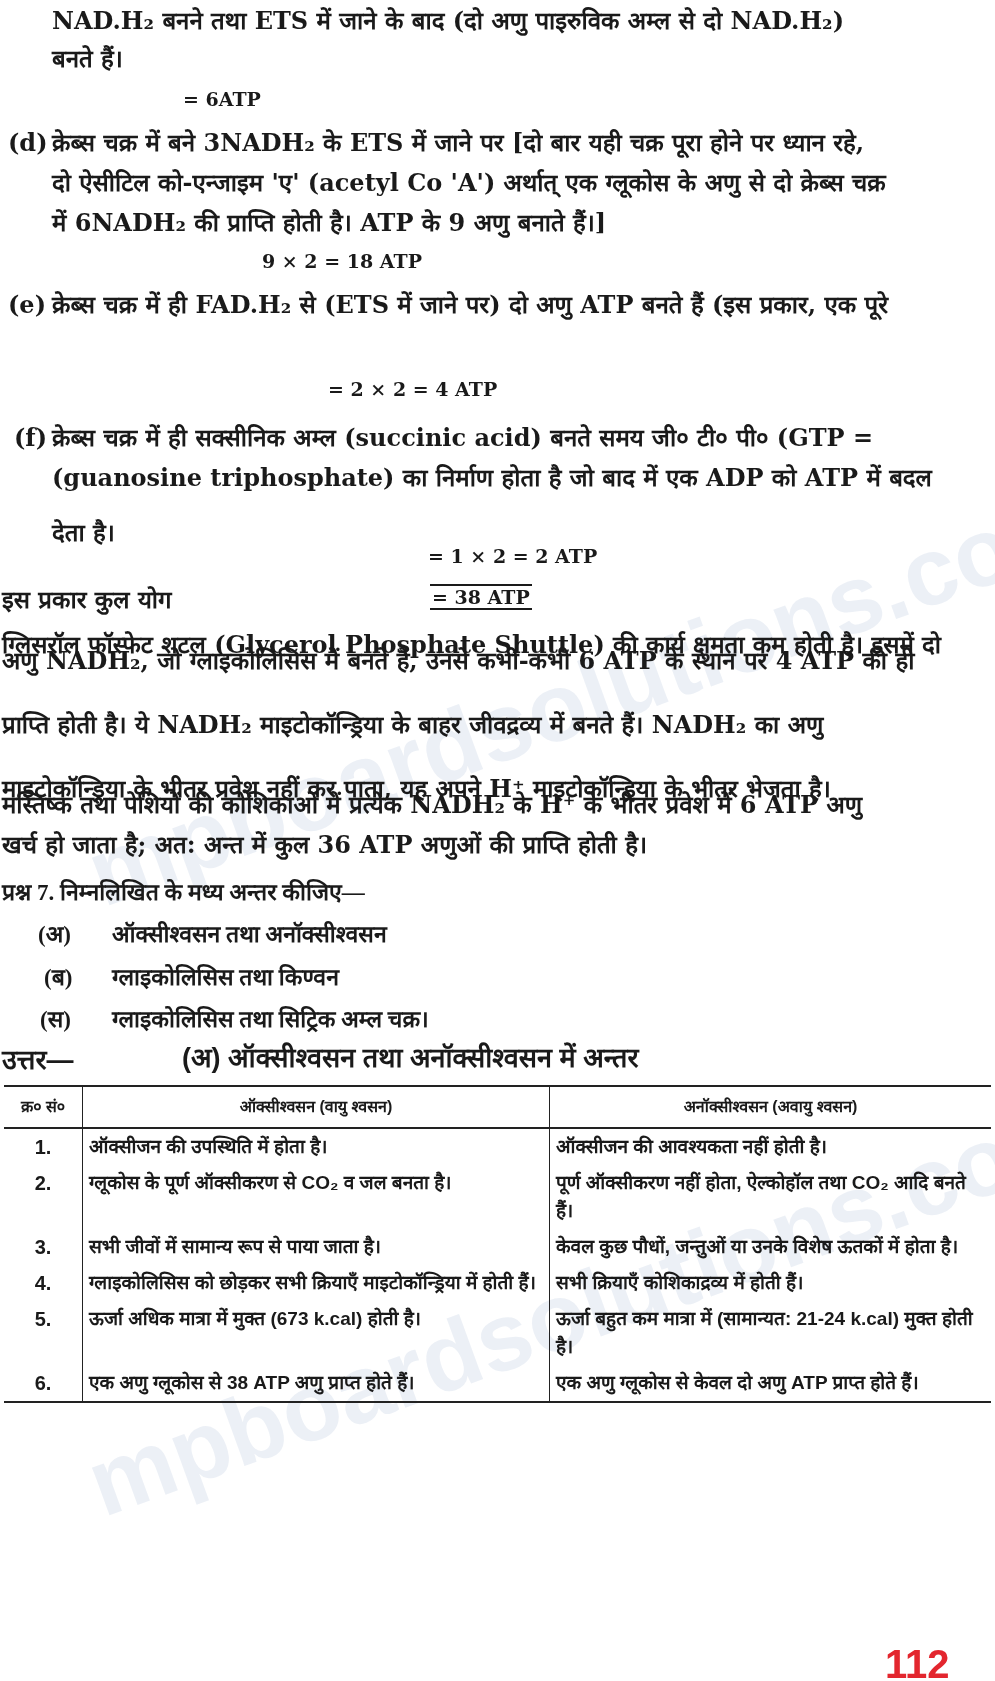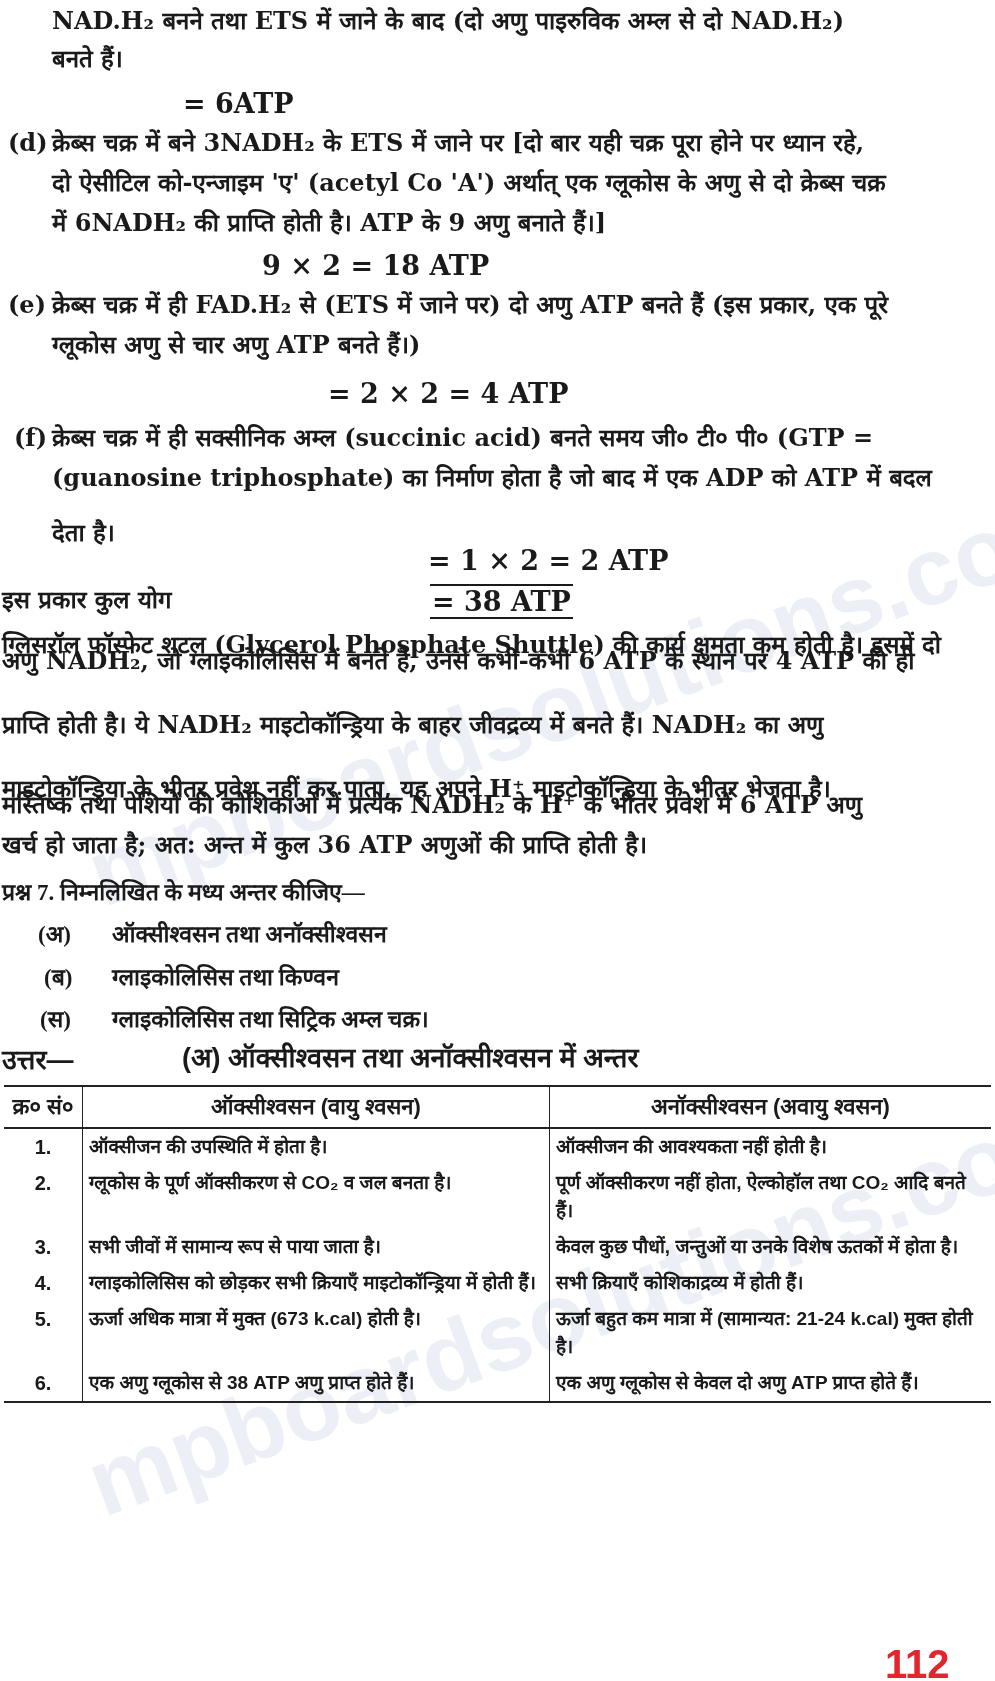--- a/index.html
+++ b/index.html
@@ -10,33 +10,33 @@
   }
   .page { position: absolute; left: 0; top: 0; width: 995px; height: 1681px; }
   .watermark {
     position: absolute; left: 60px; top: 640px;
     font-family: "Liberation Sans", sans-serif; font-size: 96px; font-weight: bold;
     color: rgba(170, 185, 215, 0.22); transform: rotate(-20deg);
     white-space: nowrap; pointer-events: none;
   }
   .watermark2 { left: 60px; top: 1250px; }
   .line { position: absolute; font-size: 24px; line-height: 30px; white-space: nowrap; }
-  .eq { position: absolute; font-size: 27px; white-space: nowrap; }
+  .eq { position: absolute; font-size: 19px; white-space: nowrap; }
   .underline { border-bottom: 2px solid #1a1a1a; border-top: 2px solid #1a1a1a; padding: 0 2px; }
   .q-head { position: absolute; font-family: Liberation Serif, serif; font-size: 23px; white-space: nowrap; }
   .ans-title { position: absolute; font-family: "Liberation Sans", sans-serif; font-size: 27px; white-space: nowrap; }
   table.cmp {
     position: absolute; left: 4px; top: 1085px; width: 987px;
     border-collapse: collapse; font-size: 19px;
     font-family: "Liberation Sans", sans-serif;
   }
   table.cmp th, table.cmp td { vertical-align: top; padding: 4px 6px; }
   table.cmp thead tr { border-top: 2px solid #222; border-bottom: 2px solid #222; }
   table.cmp tbody tr:last-child { border-bottom: 2px solid #222; }
-  table.cmp th { font-size: 22px; text-align: center; line-height: 28px; padding: 6px; }
+  table.cmp th { font-size: 16px; text-align: center; line-height: 28px; padding: 6px; }
   table.cmp .c-sn { width: 66px; text-align: center; }
   table.cmp .c-a { width: 454px; border-left: 1px solid #222; }
   table.cmp .c-b { border-left: 1px solid #222; }
   table.cmp td { line-height: 28px; height: 28px; }
   table.cmp td.c-sn { font-size: 20px; }
   .pageno {
     position: absolute; left: 885px; top: 1642px;
     font-family: "Liberation Sans", sans-serif; font-size: 40px; font-weight: bold; color: #e3262e;
   }
 </style>
@@ -53,21 +53,20 @@
   <div class="eq" style="left:183px; top:88px;">= 6ATP</div>
 
   <div class="line" style="left:8px; top:128px;">(d)</div>
   <div class="line" style="left:52px; top:128px;">क्रेब्स चक्र में बने 3NADH₂ के ETS में जाने पर [दो बार यही चक्र पूरा होने पर ध्यान रहे,</div>
   <div class="line" style="left:52px; top:168px;">दो ऐसीटिल को-एन्जाइम 'ए' (acetyl Co 'A') अर्थात् एक ग्लूकोस के अणु से दो क्रेब्स चक्र</div>
   <div class="line" style="left:52px; top:208px;">में 6NADH₂ की प्राप्ति होती है। ATP के 9 अणु बनाते हैं।]</div>
   <div class="eq" style="left:262px; top:250px;">9 × 2 = 18 ATP</div>
 
   <div class="line" style="left:8px; top:290px;">(e)</div>
   <div class="line" style="left:52px; top:290px;">क्रेब्स चक्र में ही FAD.H₂ से (ETS में जाने पर) दो अणु ATP बनते हैं (इस प्रकार, एक पूरे</div>
-  <div class="line" style="left:52px; top:330px;">ग्लूकोस अणु से चार अणु ATP बनते हैं।)</div>
   <div class="eq" style="left:328px; top:378px;">= 2 × 2 = 4 ATP</div>
 
   <div class="line" style="left:14px; top:423px;">(f)</div>
   <div class="line" style="left:52px; top:423px;">क्रेब्स चक्र में ही सक्सीनिक अम्ल (succinic acid) बनते समय जी० टी० पी० (GTP =</div>
   <div class="line" style="left:52px; top:463px;">(guanosine triphosphate) का निर्माण होता है जो बाद में एक ADP को ATP में बदल</div>
   <div class="line" style="left:52px; top:475px;margin-top:43px;">देता है।</div>
   <div class="eq" style="left:428px; top:545px;">= 1 × 2 = 2 ATP</div>
 
   <div class="line" style="left:2px; top:585px;">इस प्रकार कुल योग</div>
   <div class="eq" style="left:430px; top:586px;"><span class="underline">= 38 ATP</span></div>

